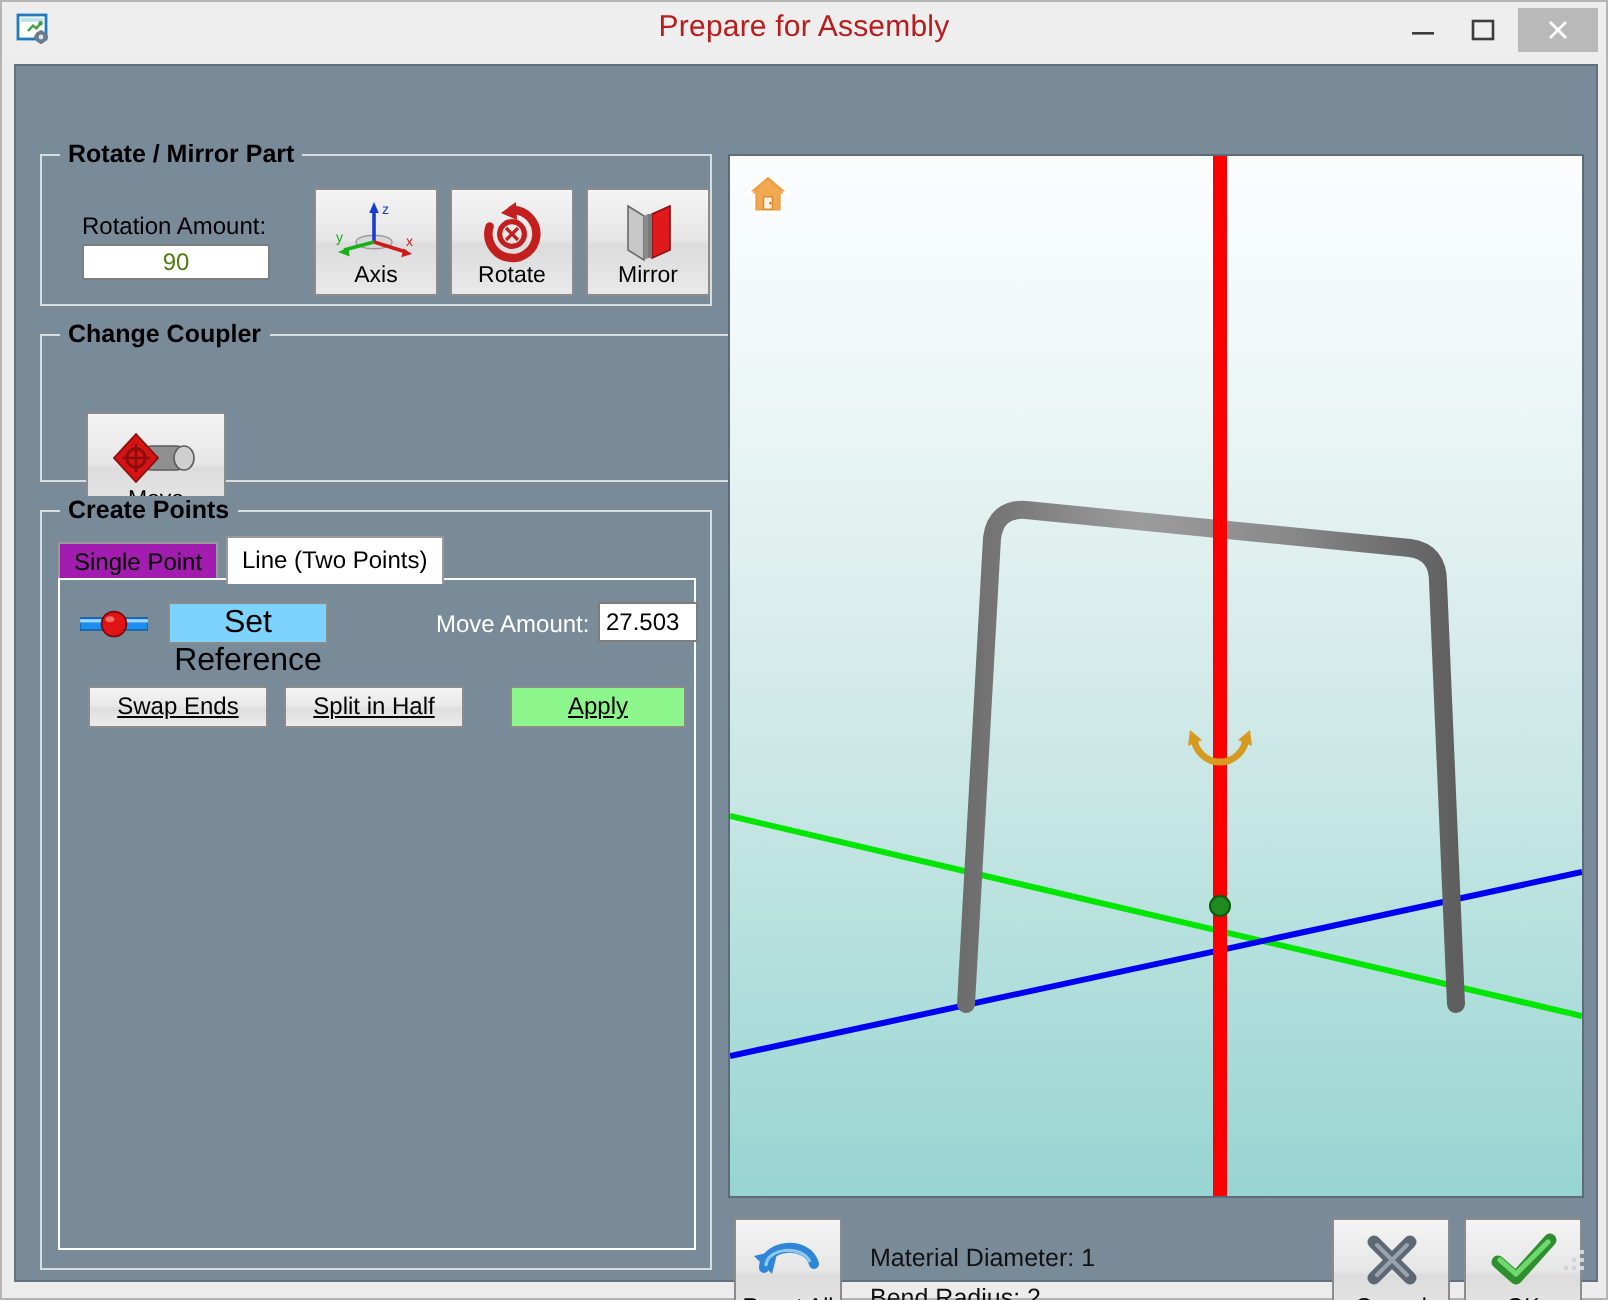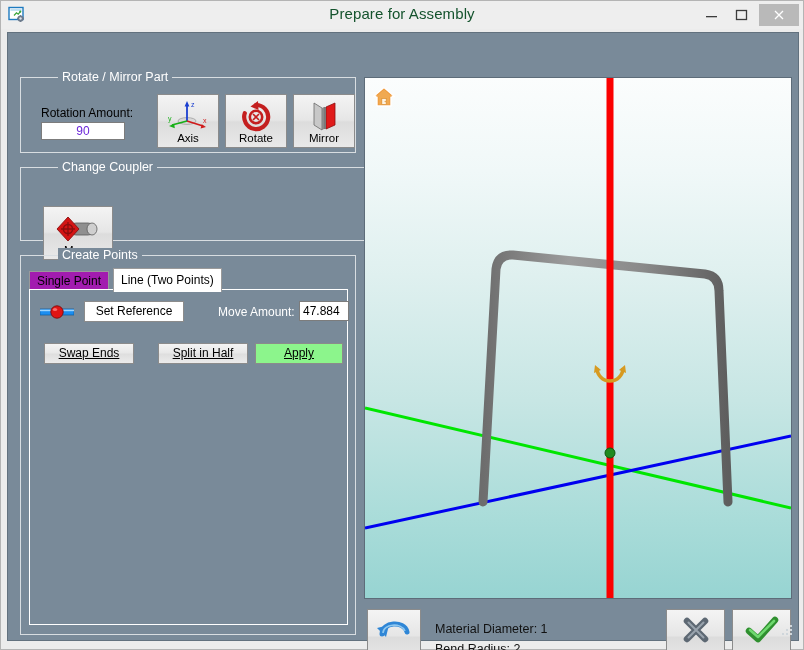--- a/index.html
+++ b/index.html
@@ -31,21 +31,21 @@
   }
   #app-icon {
     position: absolute; left: 7px; top: 5px;
     width: 18px; height: 18px;
   }
   #title-text {
     position: absolute; left: 0; top: 4px;
     width: 802px;
     text-align: center;
     font-size: 15px;
-    color: #14532d;
+    color: #b91c1c;
     font-family: "Liberation Sans", sans-serif;
     letter-spacing: .1px;
   }
   .wbtn {
     position: absolute; top: 3px;
     width: 30px; height: 22px;
     cursor: default;
   }
   #btn-min { right: 76px; }
   #btn-max { right: 46px; }
@@ -74,46 +74,45 @@
     position: absolute;
     border: 1px solid #d8dde1;
     box-sizing: border-box;
   }
   .group > .gtitle {
     position: absolute;
     top: -8px; left: 9px;
     background: #798a99;
     padding: 0 4px;
     font-size: 12.5px;
-    font-weight: normal;
-    color: #ffffff;
+    font-weight: bold;
+    color: #000000;
     white-space: nowrap;
-    margin-left: 28px;
   }
 
   #grp-rotate { left: 12px; top: 44px; width: 336px; height: 76px; }
   #grp-coupler { left: 12px; top: 134px; width: 400px; height: 74px; }
   #grp-points { left: 12px; top: 222px; width: 336px; height: 380px; }
 
   
   #rot-label {
     position: absolute; left: 20px; top: 28px;
     font-size: 12px; color: #000; white-space: nowrap;
   }
   #rot-input {
     position: absolute; left: 20px; top: 44px;
-    width: 84px; height: 18px;
+    width: 94px; height: 18px;
     background: #fff;
     border: 1px solid #7c7c7c;
     box-sizing: border-box;
     text-align: center;
     font-size: 12px;
     line-height: 16px;
     font-family: "Liberation Sans", sans-serif;
-    color: #6d28d9;
+    color: #4d7c0f;
     padding: 0;
   }
 
   
   .toolbtn {
     position: absolute;
     background: linear-gradient(180deg,#f4f4f4 0%, #e6e6e6 48%, #dcdcdc 52%, #e9e9e9 100%);
     border: 1px solid #8b8b8b;
     box-sizing: border-box;
     text-align: center;
@@ -168,25 +167,25 @@
     width: 319px; height: 336px;
     background: #798a99;
     border: 1px solid #ffffff;
     box-sizing: border-box;
   }
 
   
   #ref-icon { position: absolute; left: 10px; top: 13px; width: 34px; height: 18px; }
   #btn-setref {
     position: absolute; left: 54px; top: 11px;
-    width: 100px; height: 21px;
-    background: #ffffff;
+    width: 80px; height: 21px;
+    background: #7dd3fc;
     border: 1px solid #8b8b8b;
     box-sizing: border-box;
-    font-size: 12px; line-height: 19px; text-align: center;
+    font-size: 16px; line-height: 19px; text-align: center;
     color: #000; cursor: default;
   }
   #move-label {
     position: absolute; left: 188px; top: 15px;
     font-size: 12px; color:#ffffff; white-space: nowrap;
   }
   #move-input {
     position: absolute; left: 269px; top: 11px;
     width: 50px; height: 20px;
     background: #fff;
@@ -202,21 +201,21 @@
     background: linear-gradient(180deg,#f4f4f4 0%, #e8e8e8 48%, #dedede 52%, #ebebeb 100%);
     border: 1px solid #8b8b8b;
     box-sizing: border-box;
     font-size: 12px;
     text-align: center;
     color: #000;
     cursor: default;
     text-decoration: underline;
   }
   #btn-swap  { left: 14px;  top: 53px; width: 90px; height: 21px; line-height: 19px; }
-  #btn-split { left: 112px; top: 53px; width: 90px; height: 21px; line-height: 19px; margin-left: 16px; }
+  #btn-split { left: 112px; top: 53px; width: 90px; height: 21px; line-height: 19px; }
   #btn-apply {
     left: 225px; top: 53px; width: 88px; height: 21px; line-height: 19px;
     background: #8cf58c;
     border: 1px solid #8b8b8b;
   }
 
   
   #viewport {
     position: absolute; left: 356px; top: 44px;
     width: 428px; height: 522px;
@@ -378,21 +377,21 @@
               <rect x="22" y="6" width="12" height="6" fill="#1b8ef0" stroke="#0b5aa0" stroke-width="0.7"></rect>
               <rect x="22" y="6.6" width="12" height="1.6" fill="#9fd6ff"></rect>
               <circle cx="17" cy="9" r="6.2" fill="#e01414" stroke="#7d0a0a" stroke-width="0.9"></circle>
               <ellipse cx="15" cy="6.6" rx="2.2" ry="1.5" fill="#ff8080" opacity="0.8"></ellipse>
             </svg>
           </div>
 
           <div id="btn-setref">Set Reference</div>
 
           <div id="move-label">Move Amount:</div>
-          <div id="move-input">47.884</div>
+          <div id="move-input">27.503</div>
 
           <div class="flatbtn" id="btn-swap">Swap Ends</div>
           <div class="flatbtn" id="btn-split">Split in Half</div>
           <div class="flatbtn" id="btn-apply">Apply</div>
         </div>
       </div>
 
       <div id="viewport">
         <svg width="426" height="520" viewBox="0 0 426 520">
           <defs>

